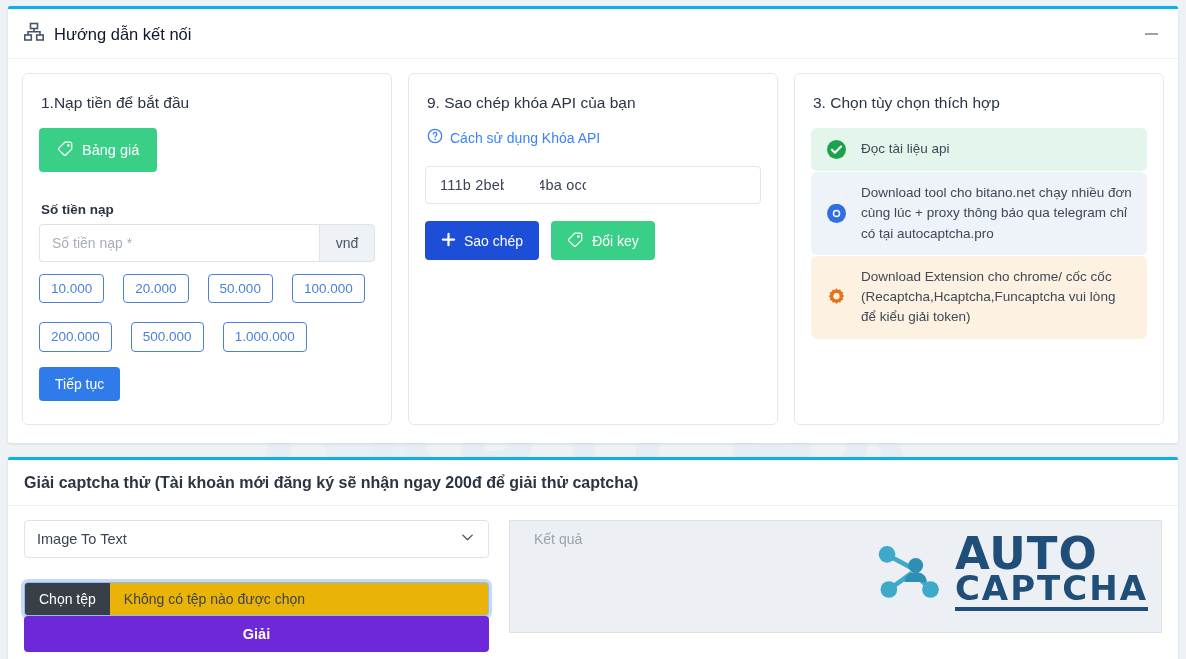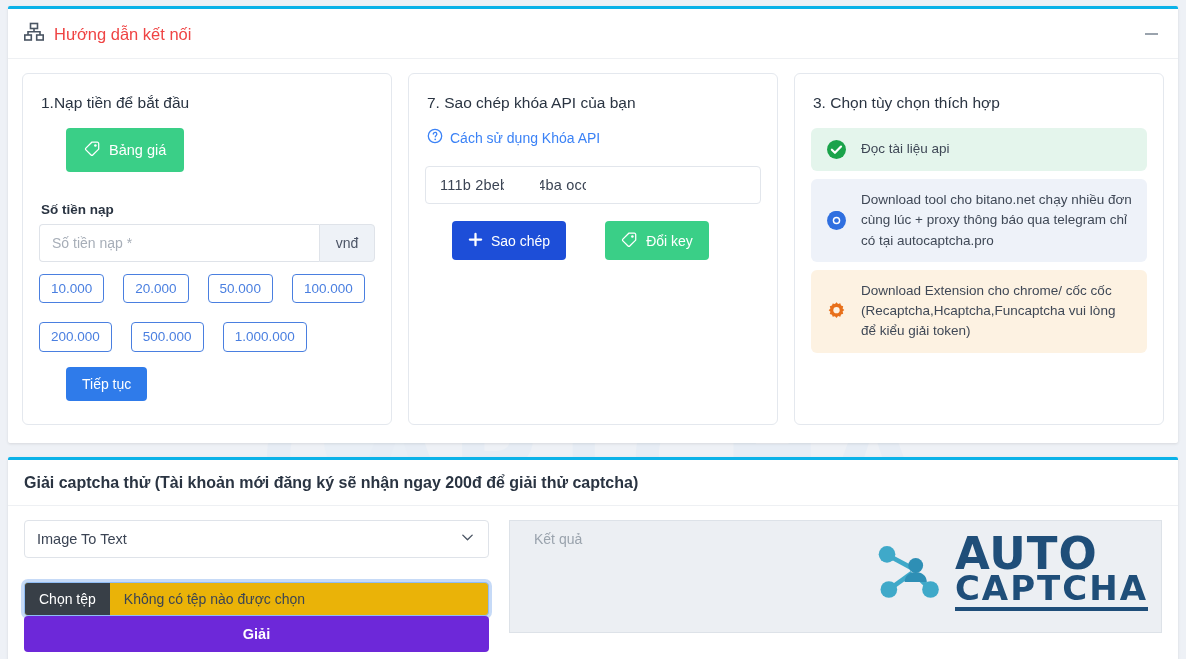--- a/index.html
+++ b/index.html
@@ -54,21 +54,21 @@
   .panel-head {
     display: flex;
     align-items: center;
     justify-content: space-between;
     padding: 13px 16px 12px 16px;
     border-bottom: 1px solid #eef0f3;
   }
   .panel-head-left { display: flex; align-items: center; gap: 10px; }
   .panel-title {
     font-size: 16.5px;
-    color: #ef4444;
+    color: #0f172a;
     font-weight: 400;
   }
   .minimize-btn {
     width: 22px; height: 18px;
     display: flex; align-items: center; justify-content: center;
     cursor: pointer;
   }
   .minimize-btn span {
     display: block; width: 13px; height: 2px; background: #9aa3ad;
   }
@@ -104,21 +104,20 @@
     justify-content: center;
     gap: 8px;
     border: none;
     border-radius: 4px;
     font-family: "Liberation Sans", sans-serif;
     font-size: 14px;
     color: #fff;
     cursor: pointer;
     padding: 10px 16px;
     line-height: 1;
-    margin-left: 27px;
   }
   .btn-green { background: #3acf87; }
   .btn-blue  { background: #1d4ed8; }
   .btn-primary { background: #2f7bea; }
   .btn-price { padding: 12px 18px; font-size: 14.5px; }
 
   
   .field-label {
     font-size: 13.5px;
     font-weight: 700;
@@ -206,21 +205,21 @@
   }
   .btn-row { margin-top: 17px; display: flex; gap: 12px; }
 
   
   .opt {
     display: flex;
     align-items: center;
     gap: 14px;
     border-radius: 6px;
     padding: 11px 14px;
-    margin-bottom: 8px;
+    margin-bottom: 1px;
     font-size: 13.5px;
     line-height: 1.5;
     color: #3f4856;
     cursor: pointer;
   }
   .opt-green { background: #e4f5ec; }
   .opt-amber { background: #fdf2e2; }
   .opt-blue  { background: #eef2f9; }
   .opt-icon { flex: 0 0 auto; width: 22px; display: flex; align-items: center; justify-content: center; }
 
@@ -415,21 +414,21 @@
           <button class="chip">500.000</button>
           <button class="chip">1.000.000</button>
         </div>
 
         <div class="continue-wrap">
           <button class="btn btn-primary">Tiếp tục</button>
         </div>
       </div>
 
       <div class="card">
-        <div class="card-title">7. Sao chép khóa API của bạn</div>
+        <div class="card-title">9. Sao chép khóa API của bạn</div>
 
         <a class="help-link">
           <span>
             <svg width="16" height="16" viewBox="0 0 16 16">
               <circle cx="8" cy="8" r="6.7" fill="none" stroke="#3b82f6" stroke-width="1.3"></circle>
               <path d="M6.3 6.1a1.75 1.75 0 113.1 1.1c-.5.6-1.1.8-1.1 1.6" fill="none" stroke="#3b82f6" stroke-width="1.3" stroke-linecap="round"></path>
               <circle cx="8.2" cy="11.3" r="0.85" fill="#3b82f6"></circle>
             </svg>
           </span>
           <span>Cách sử dụng Khóa API</span>

